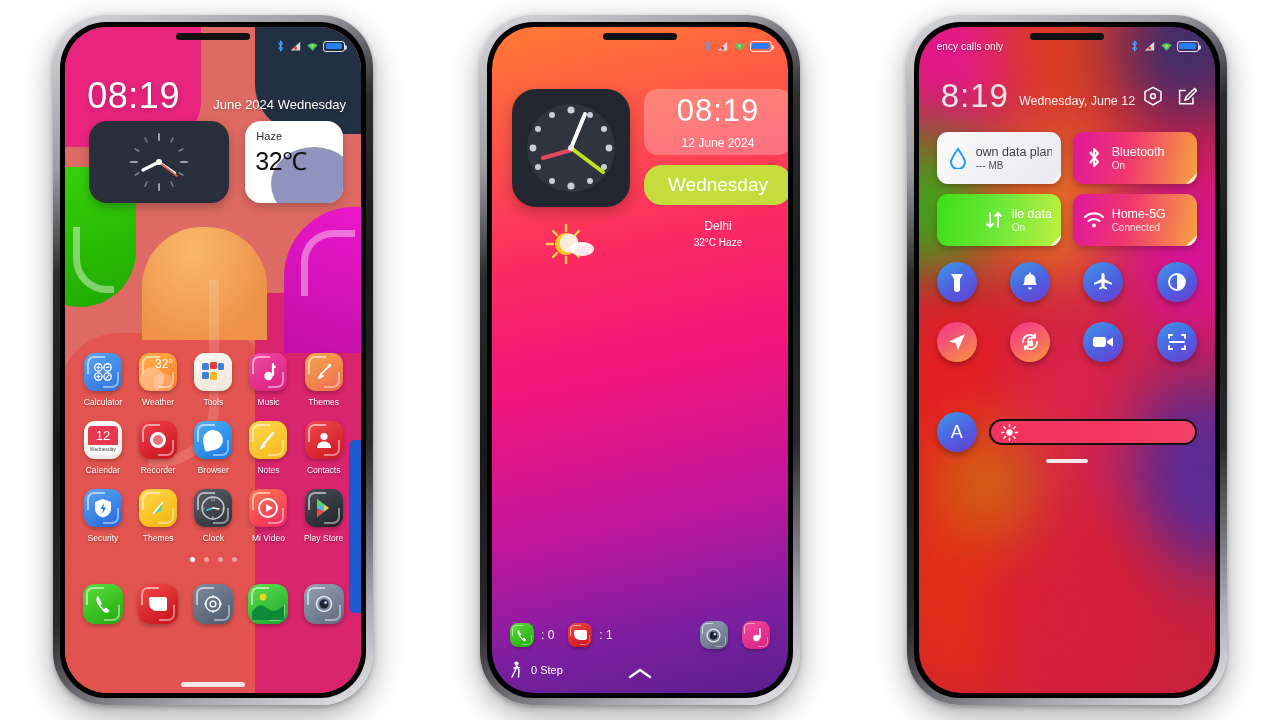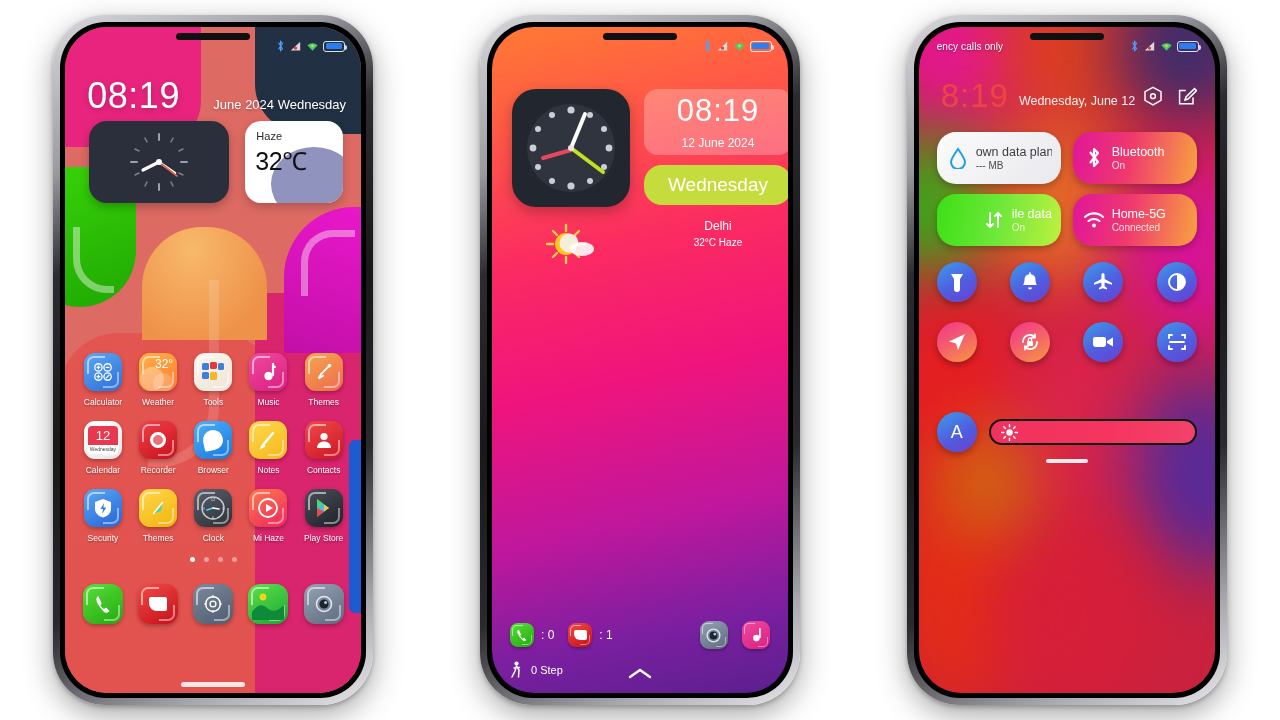--- a/index.html
+++ b/index.html
@@ -176,27 +176,27 @@
   .p2-rightapps { margin-left: auto; display: flex; gap: 14px; }
   .p2-rightapps .p2-sm { width: 28px; height: 28px; border-radius: 9px; }
   .p2-steps { display: flex; align-items: center; gap: 9px; margin-top: 12px; }
   .p2-steptext { font-size: 11px; color: #fff; }
   .p2-chev { position: absolute; left: 50%; bottom: -2px; transform: translateX(-50%); }
 
   
   .wp3 { position: absolute; inset: 0; background: #c2243f; overflow: hidden; filter: saturate(1.05); }
   .sm-blob { position: absolute; border-radius: 50%; filter: blur(34px); opacity: .92; }
   .p3-head { position: absolute; left: 22px; top: 52px; right: 18px; z-index: 25; display: flex; align-items: flex-end; }
-  .p3-time { font-size: 33px; color: #ef4444; letter-spacing: 1px; line-height: 1; }
+  .p3-time { font-size: 33px; color: #e5e5e5; letter-spacing: 1px; line-height: 1; }
   .p3-date { font-size: 12.5px; color: rgba(255,255,255,.92); margin: 0 0 4px 10px; }
   .p3-headicons { margin-left: auto; display: flex; gap: 14px; margin-bottom: 4px; }
 
   .p3-tiles { position: absolute; left: 18px; right: 18px; top: 105px; z-index: 25;
               display: grid; grid-template-columns: 1fr 1fr; gap: 10px 12px; }
-  .tile { height: 52px; border-radius: 19px; position: relative; overflow: hidden;
+  .tile { height: 52px; border-radius: 11px; position: relative; overflow: hidden;
           display: flex; align-items: center; padding: 0 9px; box-shadow: 0 3px 7px rgba(0,0,0,.25); }
   .tile::after { content:""; position:absolute; right:0; bottom:0; width:0;height:0;
           border-left: 11px solid transparent; border-bottom: 11px solid rgba(255,255,255,.75); }
   .tile .t-ic { width: 24px; display:flex;align-items:center;justify-content:center; flex: none; }
   .tile .t-txt { margin-left: 6px; overflow: hidden; }
   .tile .t-title { font-size: 12.5px; color: #fff; white-space: nowrap; }
   .tile .t-sub { font-size: 10px; color: rgba(255,255,255,.82); margin-top: 1px; }
   .tile.light { background: linear-gradient(135deg,#fbfbfb,#e9e9ee); }
   .tile.light .t-title { color: #3d3d45; }
   .tile.light .t-sub { color: #4a4a52; }
@@ -429,21 +429,21 @@
               </div>
               <div class="applabel">Clock</div>
             </div>
             <div class="app">
               <div class="appicon" style="background:linear-gradient(150deg,#ff7a4e,#f0255f);">
                 <svg class="gl" width="22" height="22" viewBox="0 0 22 22">
                   <circle cx="11" cy="11" r="9" fill="none" stroke="#fff" stroke-width="1.8"></circle>
                   <path d="M9 7 L16 11 L9 15 Z" fill="#fff"></path>
                 </svg>
               </div>
-              <div class="applabel">Mi Haze</div>
+              <div class="applabel">Mi Video</div>
             </div>
             <div class="app">
               <div class="appicon" style="background:linear-gradient(150deg,#4a4e58,#1e2128);">
                 <svg class="gl" width="18" height="20" viewBox="0 0 18 20">
                   <path d="M2 1 L14 10 L2 19 Z" fill="#3fc0f0"></path>
                   <path d="M2 1 L9 6.5 L2 10 Z" fill="#54d06f"></path>
                   <path d="M2 10 L9 13.5 L2 19 Z" fill="#f0464c"></path>
                   <path d="M9 6.5 L14 10 L9 13.5 Z" fill="#f5c842"></path>
                 </svg>
               </div>

